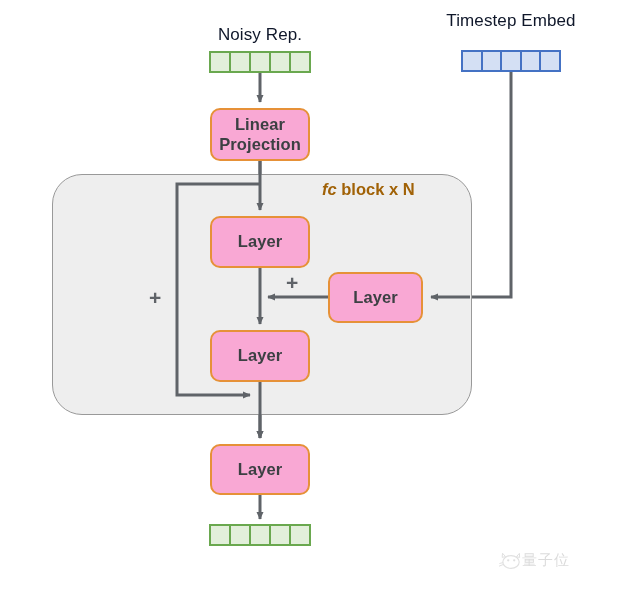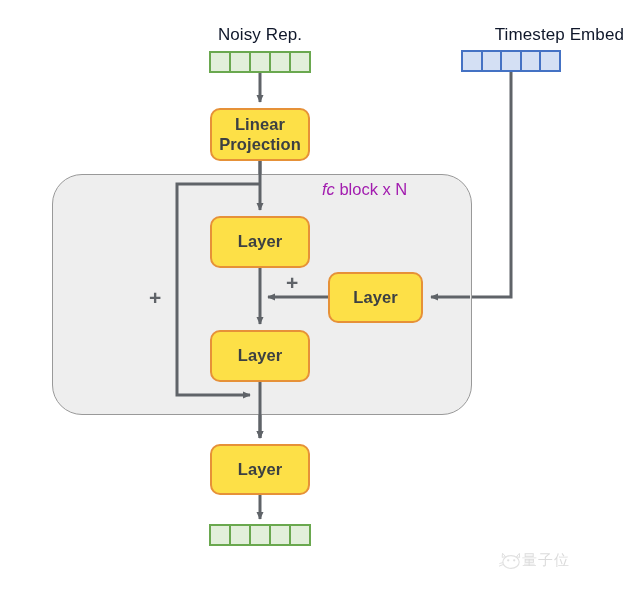--- a/index.html
+++ b/index.html
@@ -26,21 +26,21 @@
 
   
   .caption {
     font-size: 17px;
     color: #0f172a;
     text-align: center;
     white-space: nowrap;
     letter-spacing: .1px;
   }
   #noisy-caption  { left: 140px; top: 25px; width: 240px; }
-  #timestep-caption { left: 398px; top: 25px; width: 226px; text-align: right; }
+  #timestep-caption { left: 398px; top: 11px; width: 226px; }
   #denoised-caption { left: 140px; top: 553px; width: 240px; }
 
   
   .token-strip {
     display: flex;
     box-sizing: border-box;
     border: 2px solid;
     height: 22px;
   }
   .token-strip .cell {
@@ -67,30 +67,30 @@
     height: 241px;
     background: #eeeeee;
     border: 1px solid #999999;
     border-radius: 30px;
     box-sizing: border-box;
   }
   #fc-block-label {
     left: 322px;
     top: 180px;
     font-size: 16.5px;
-    font-weight: normal;
-    color: #a21caf;
+    font-weight: bold;
+    color: #a16207;
     white-space: nowrap;
   }
   #fc-block-label .fc-italic { font-style: italic; }
 
   
   .node {
     box-sizing: border-box;
-    background: #fde047;
+    background: #f9a8d4;
     border: 2px solid #e69138;
     border-radius: 10px;
     display: flex;
     align-items: center;
     justify-content: center;
     text-align: center;
     font-size: 16.5px;
     font-weight: bold;
     color: #3c4043;
     line-height: 1.18;

